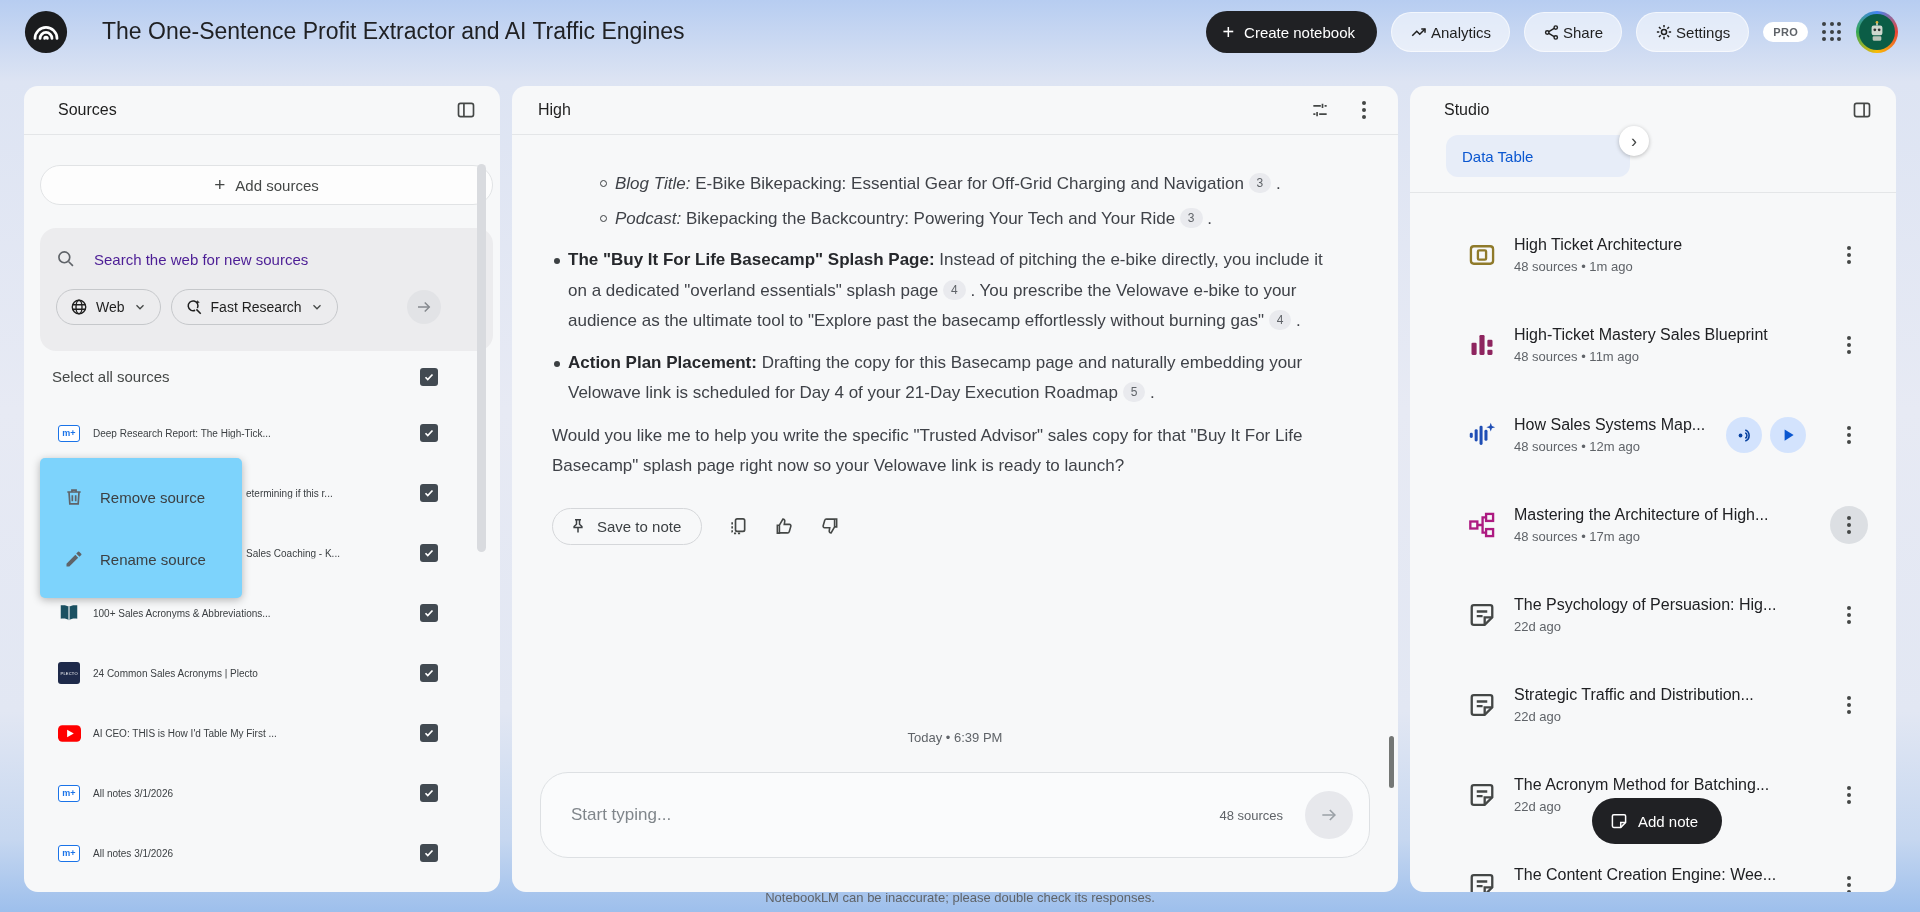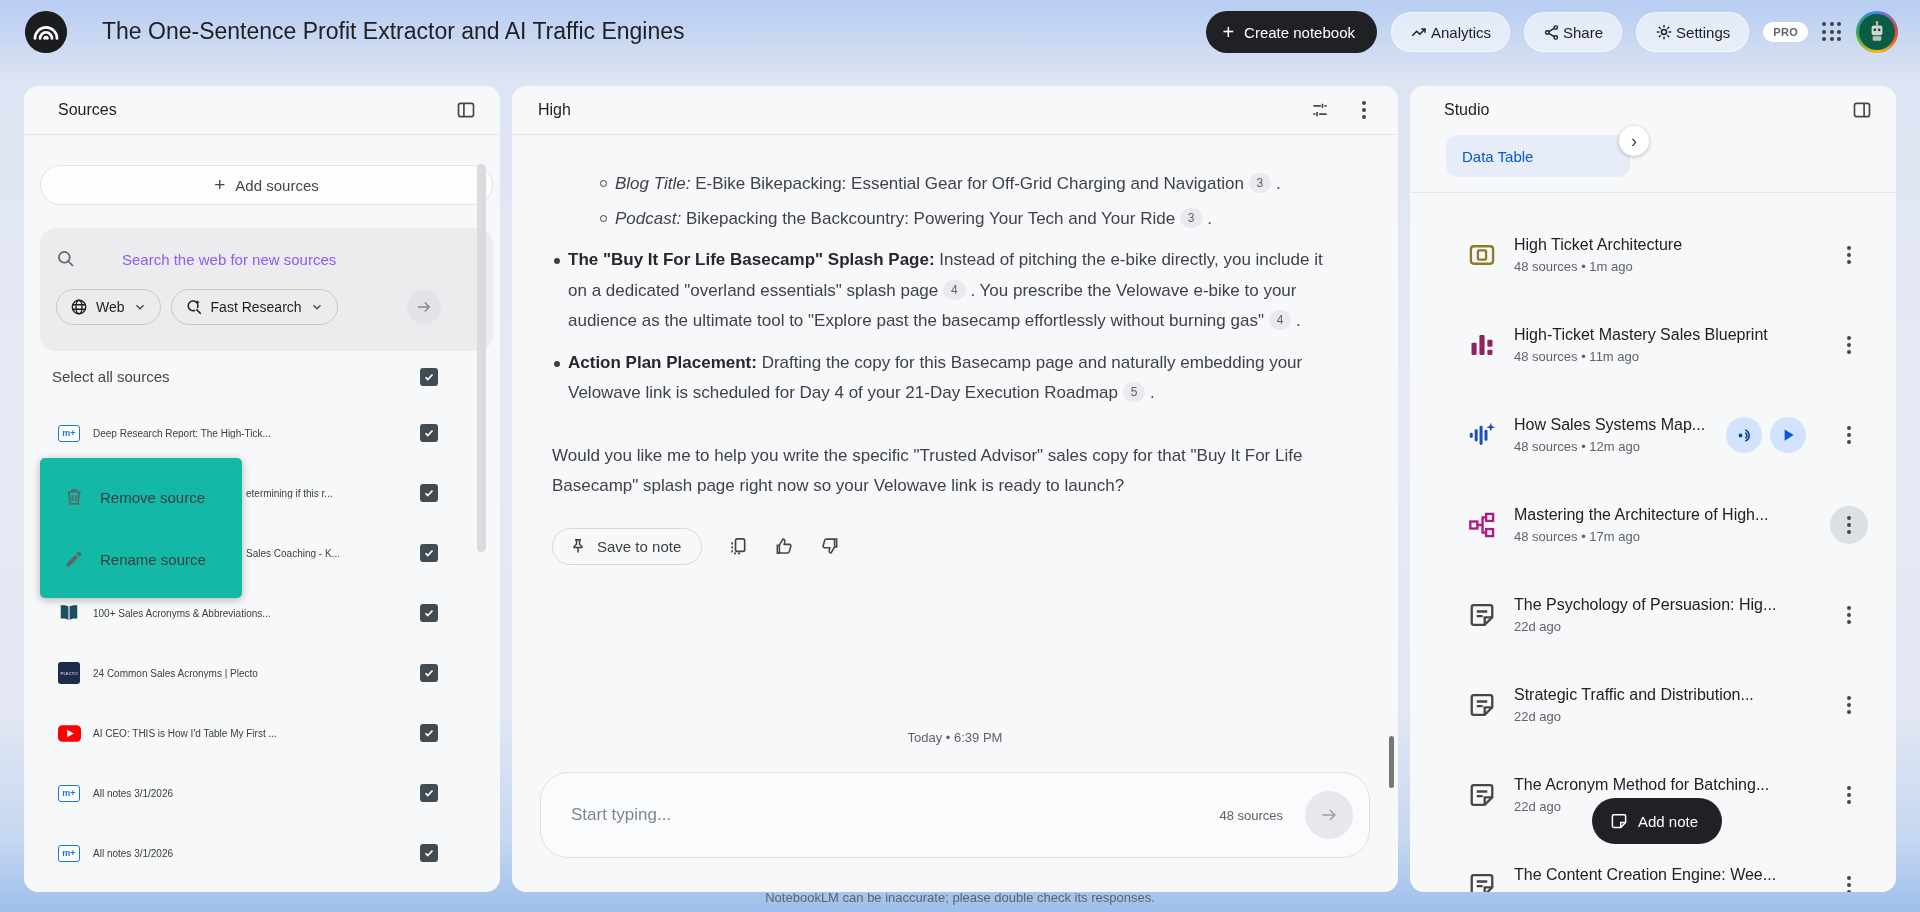--- a/index.html
+++ b/index.html
@@ -41,21 +41,21 @@
   .kebab i { width:4px; height:4px; border-radius:50%; background:#444746; }
 
   
   .add-sources-btn { position:absolute; left:16px; top:79px; width:453px; height:40px;
     background:#fdfdfd; border:1px solid #e1e3e5; border-radius:20px; display:flex; align-items:center;
     justify-content:center; gap:10px; font-size:15px; color:#444746; cursor:pointer; }
   .add-sources-btn .plus { font-size:19px; color:#444746; }
   .search-card { position:absolute; left:16px; top:142px; width:453px; height:123px;
     background:#ececee; border-radius:16px; padding:18px 16px 0 16px; }
   .search-row { display:flex; align-items:center; gap:18px; height:26px; }
-  .search-placeholder { font-size:15px; color:#8b5cf6;margin-left:28px; }
+  .search-placeholder { font-size:15px; color:#4c1d95; }
   .chip-row { margin-top:17px; display:flex; align-items:center; gap:10px; }
   .chip { display:flex; align-items:center; gap:8px; height:36px; padding:0 13px;
     background:transparent; border:1px solid #c6c8cb; border-radius:18px; font-size:14px; color:#1f1f1f; cursor:pointer; }
   .search-go { margin-left:auto; margin-right:36px; width:34px; height:34px; border-radius:50%;
     background:#e2e3e6; display:flex; align-items:center; justify-content:center; cursor:pointer; }
   .select-all-row { position:absolute; left:0; top:272px; width:100%; height:40px; }
   .select-all-label { position:absolute; left:28px; top:10px; font-size:15px; color:#444746; }
   .checkbox { position:absolute; right:62px; top:50%; transform:translateY(-50%);
     width:18px; height:18px; border-radius:3px; background:#424a52; display:flex; align-items:center; justify-content:center; cursor:pointer; }
   .select-all-row .checkbox { top:19px; }
@@ -67,32 +67,32 @@
     font-size:10px; color:#3c4043; white-space:nowrap; overflow:hidden; }
   .source-row.covered .src-title { left:222px; }
   .note-icon-blue { width:22px; height:17px; border:1.6px solid #1a73e8; border-radius:3px; background:#fff;
     color:#1a73e8; font-size:9px; font-weight:bold; display:flex; align-items:center; justify-content:center; }
   .plecto-icon { width:22px; height:22px; background:#1e2a4a; border-radius:3px; color:#fff;
     display:flex; align-items:center; justify-content:center; overflow:hidden; }
   .plecto-icon span { font-size:8px; letter-spacing:.4px; transform:scale(.5); white-space:nowrap; }
   .src-scrollbar { position:absolute; right:14px; top:78px; width:9px; height:388px; border-radius:5px; background:#d9dbdf; cursor:pointer; }
 
   
-  .ctx-menu { position:absolute; left:16px; top:372px; width:202px; height:140px; background:#14b8a6;
+  .ctx-menu { position:absolute; left:16px; top:372px; width:202px; height:140px; background:#7dd3fc;
     border-radius:5px; box-shadow:0 2px 8px rgba(0,0,0,.28); z-index:30; padding:8px 0; }
   .ctx-item { height:62px; display:flex; align-items:center; gap:16px; padding-left:24px; font-size:15px; color:#3c4043; cursor:pointer; }
 
   
   .chat-scroll { position:absolute; top:49px; left:0; right:0; bottom:170px; padding:30px 54px 0 40px; overflow:hidden; }
   .msg { font-size:17px; line-height:30.5px; color:#3f4248; }
   .li1 { display:flex; margin:11px 0; }
   .li1 .mark { flex:none; width:6px; height:6px; border-radius:50%; background:#3c4043; margin:13px 8px 0 2px; }
   .li2 { display:flex; margin:4px 0 4px 48px; }
   .li2 .mark { flex:none; width:7px; height:7px; border-radius:50%; border:1.5px solid #3c4043; margin:11px 8px 0 0; }
-  .para { margin-top:32px; }
+  .para { margin-top:12px; }
   .seg-i { font-style:italic; }
   .seg-b { font-weight:bold; color:#26282c; }
   .cite { display:inline-block; padding:0 8px; height:20px; line-height:20px; background:#e9eaee;
     border-radius:10px; font-size:12px; color:#5f6368; vertical-align:2px; cursor:pointer; }
   .actions-row { display:flex; align-items:center; gap:26px; margin-top:26px; }
   .save-note-btn { display:flex; align-items:center; gap:10px; height:37px; padding:0 20px 0 16px;
     border:1px solid #d5d7da; border-radius:20px; font-size:15px; color:#3c4043; cursor:pointer; background:transparent; }
   .chat-action-icon { width:20px; height:20px; cursor:pointer; }
   .chat-date { position:absolute; left:0; right:0; top:644px; text-align:center; font-size:13px; color:#5f6368; }
   .chat-input { position:absolute; left:28px; right:28px; top:686px; height:86px; background:#fafbfc;

